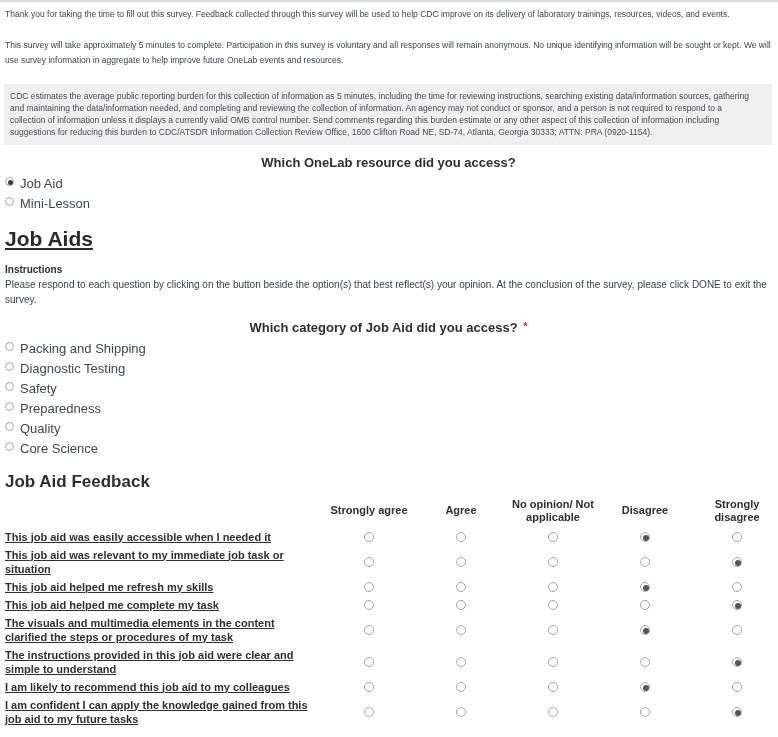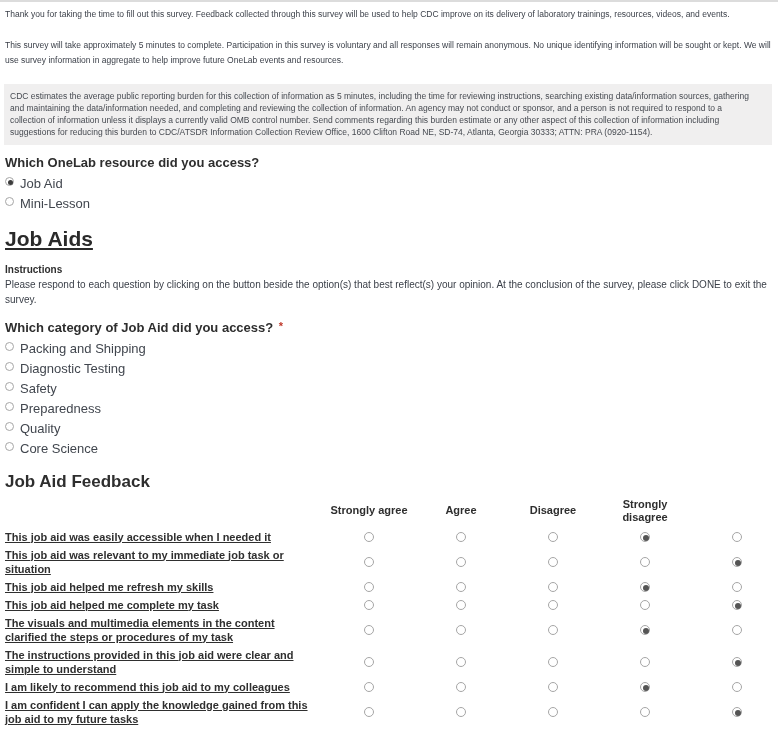--- a/index.html
+++ b/index.html
@@ -18,21 +18,21 @@
     color:var(--body-text);
   }
   .page{width:778px;padding:5px 6px 0 5px;border-top:2px solid #dcdcdc;}
   .intro{font-size:8.5px;line-height:15.5px;margin-bottom:15px;color:var(--body-text);}
   .burden-box{
     background:var(--box-bg);
     font-size:8.5px;line-height:12px;
     padding:6px 20px 7px 6px;margin:4px 0 10px -1px;
     color:#464a51;
   }
-  .q-label{font-size:13px;font-weight:bold;color:var(--heading-text);margin:6px 0 7px 0;}
+  .q-label{font-size:13px;font-weight:bold;color:var(--heading-text);margin:6px 0 7px 0;text-align:center;}
   .required{color:var(--asterisk);font-size:11px;margin-left:2px;vertical-align:top;}
   .options{margin-bottom:4px;}
   .option-row{display:flex;margin:0 0 6px 0;cursor:pointer;}
   .option-label{font-size:13px;color:#41464e;margin-left:6px;line-height:14px;}
   .radio{
     width:9px;height:9px;border:1px solid var(--radio-border);
     border-radius:50%;background:#fff;display:inline-block;position:relative;flex:none;
   }
   .radio.selected::after{
     content:"";position:absolute;left:2px;top:2px;width:5px;height:5px;
@@ -115,20 +115,21 @@
       </div>
   </div>
 
   <div class="matrix">
     <div class="matrix-label">Job Aid Feedback</div>
     <div id="matrix-table">
         <div class="m-row m-head">
           <div class="m-statement"></div>
           <div class="m-col m-col-head">Strongly agree</div>
           <div class="m-col m-col-head">Agree</div>
+          <div class="m-col m-col-head">No opinion/ Not applicable</div>
           <div class="m-col m-col-head">Disagree</div>
           <div class="m-col m-col-head">Strongly disagree</div>
         </div>
         <div class="m-row">
           <div class="m-statement">This job aid was easily accessible when I needed it</div>
           <div class="m-col">
             <span class="radio"></span>
           </div>
           <div class="m-col">
             <span class="radio"></span>

